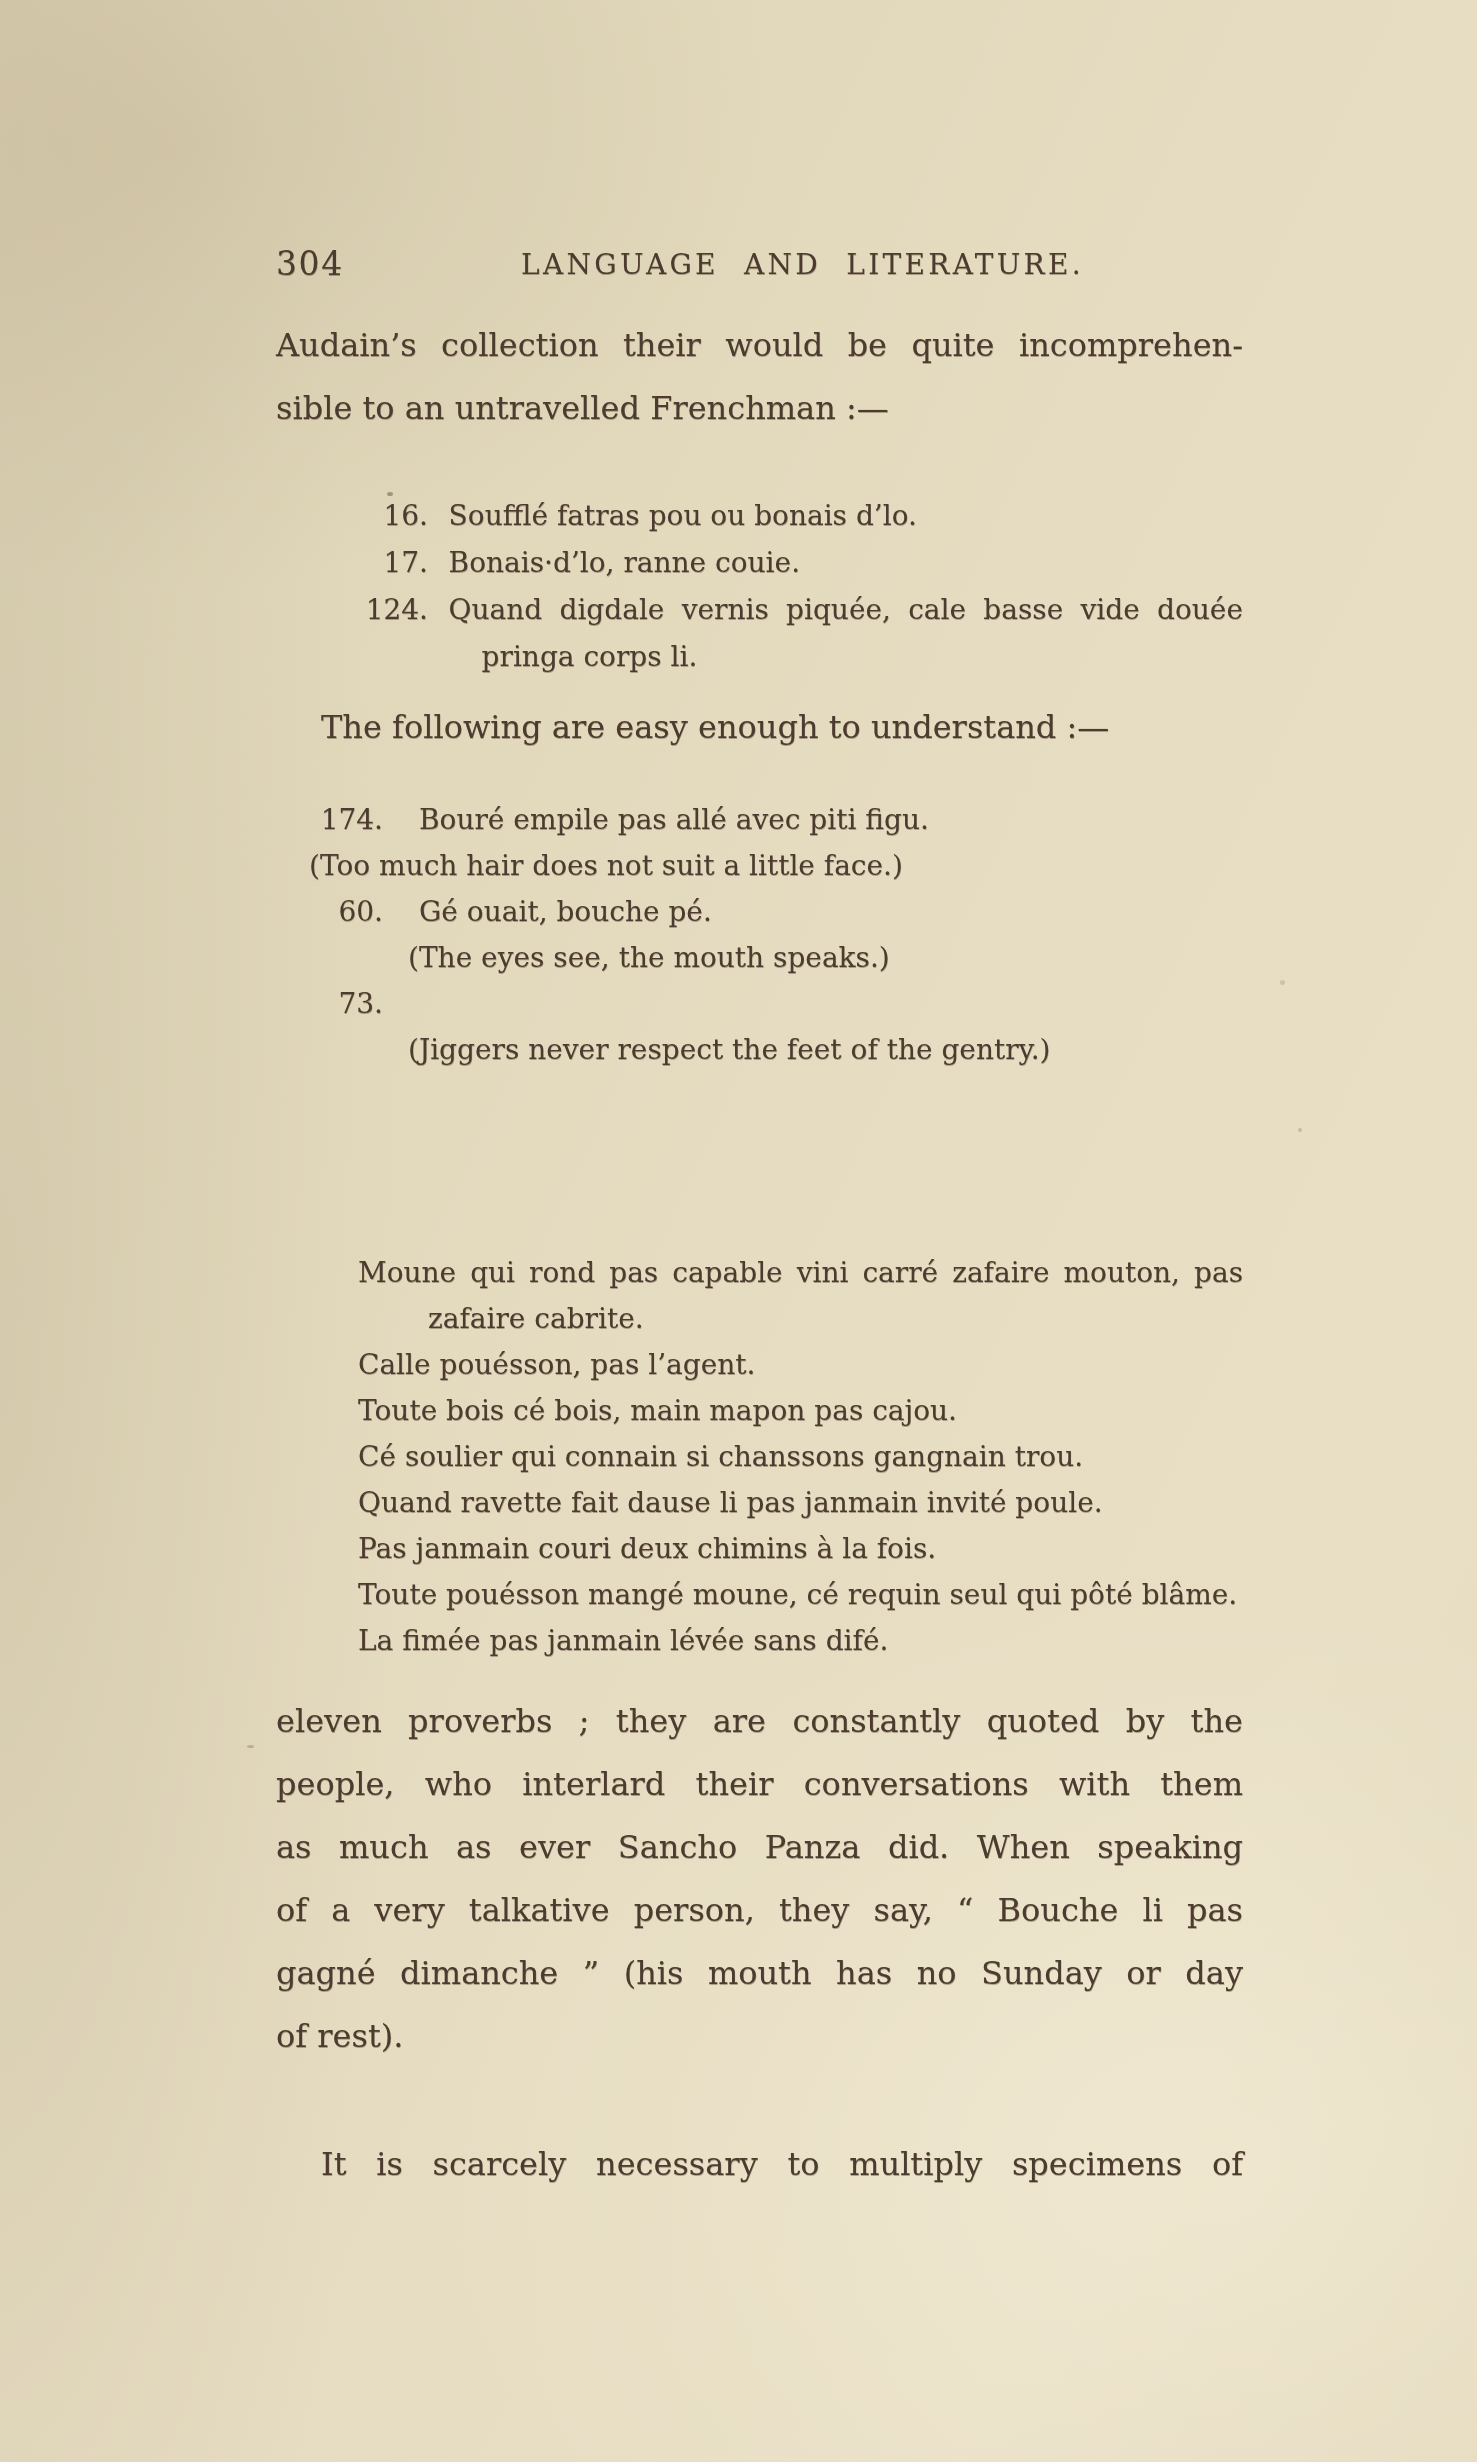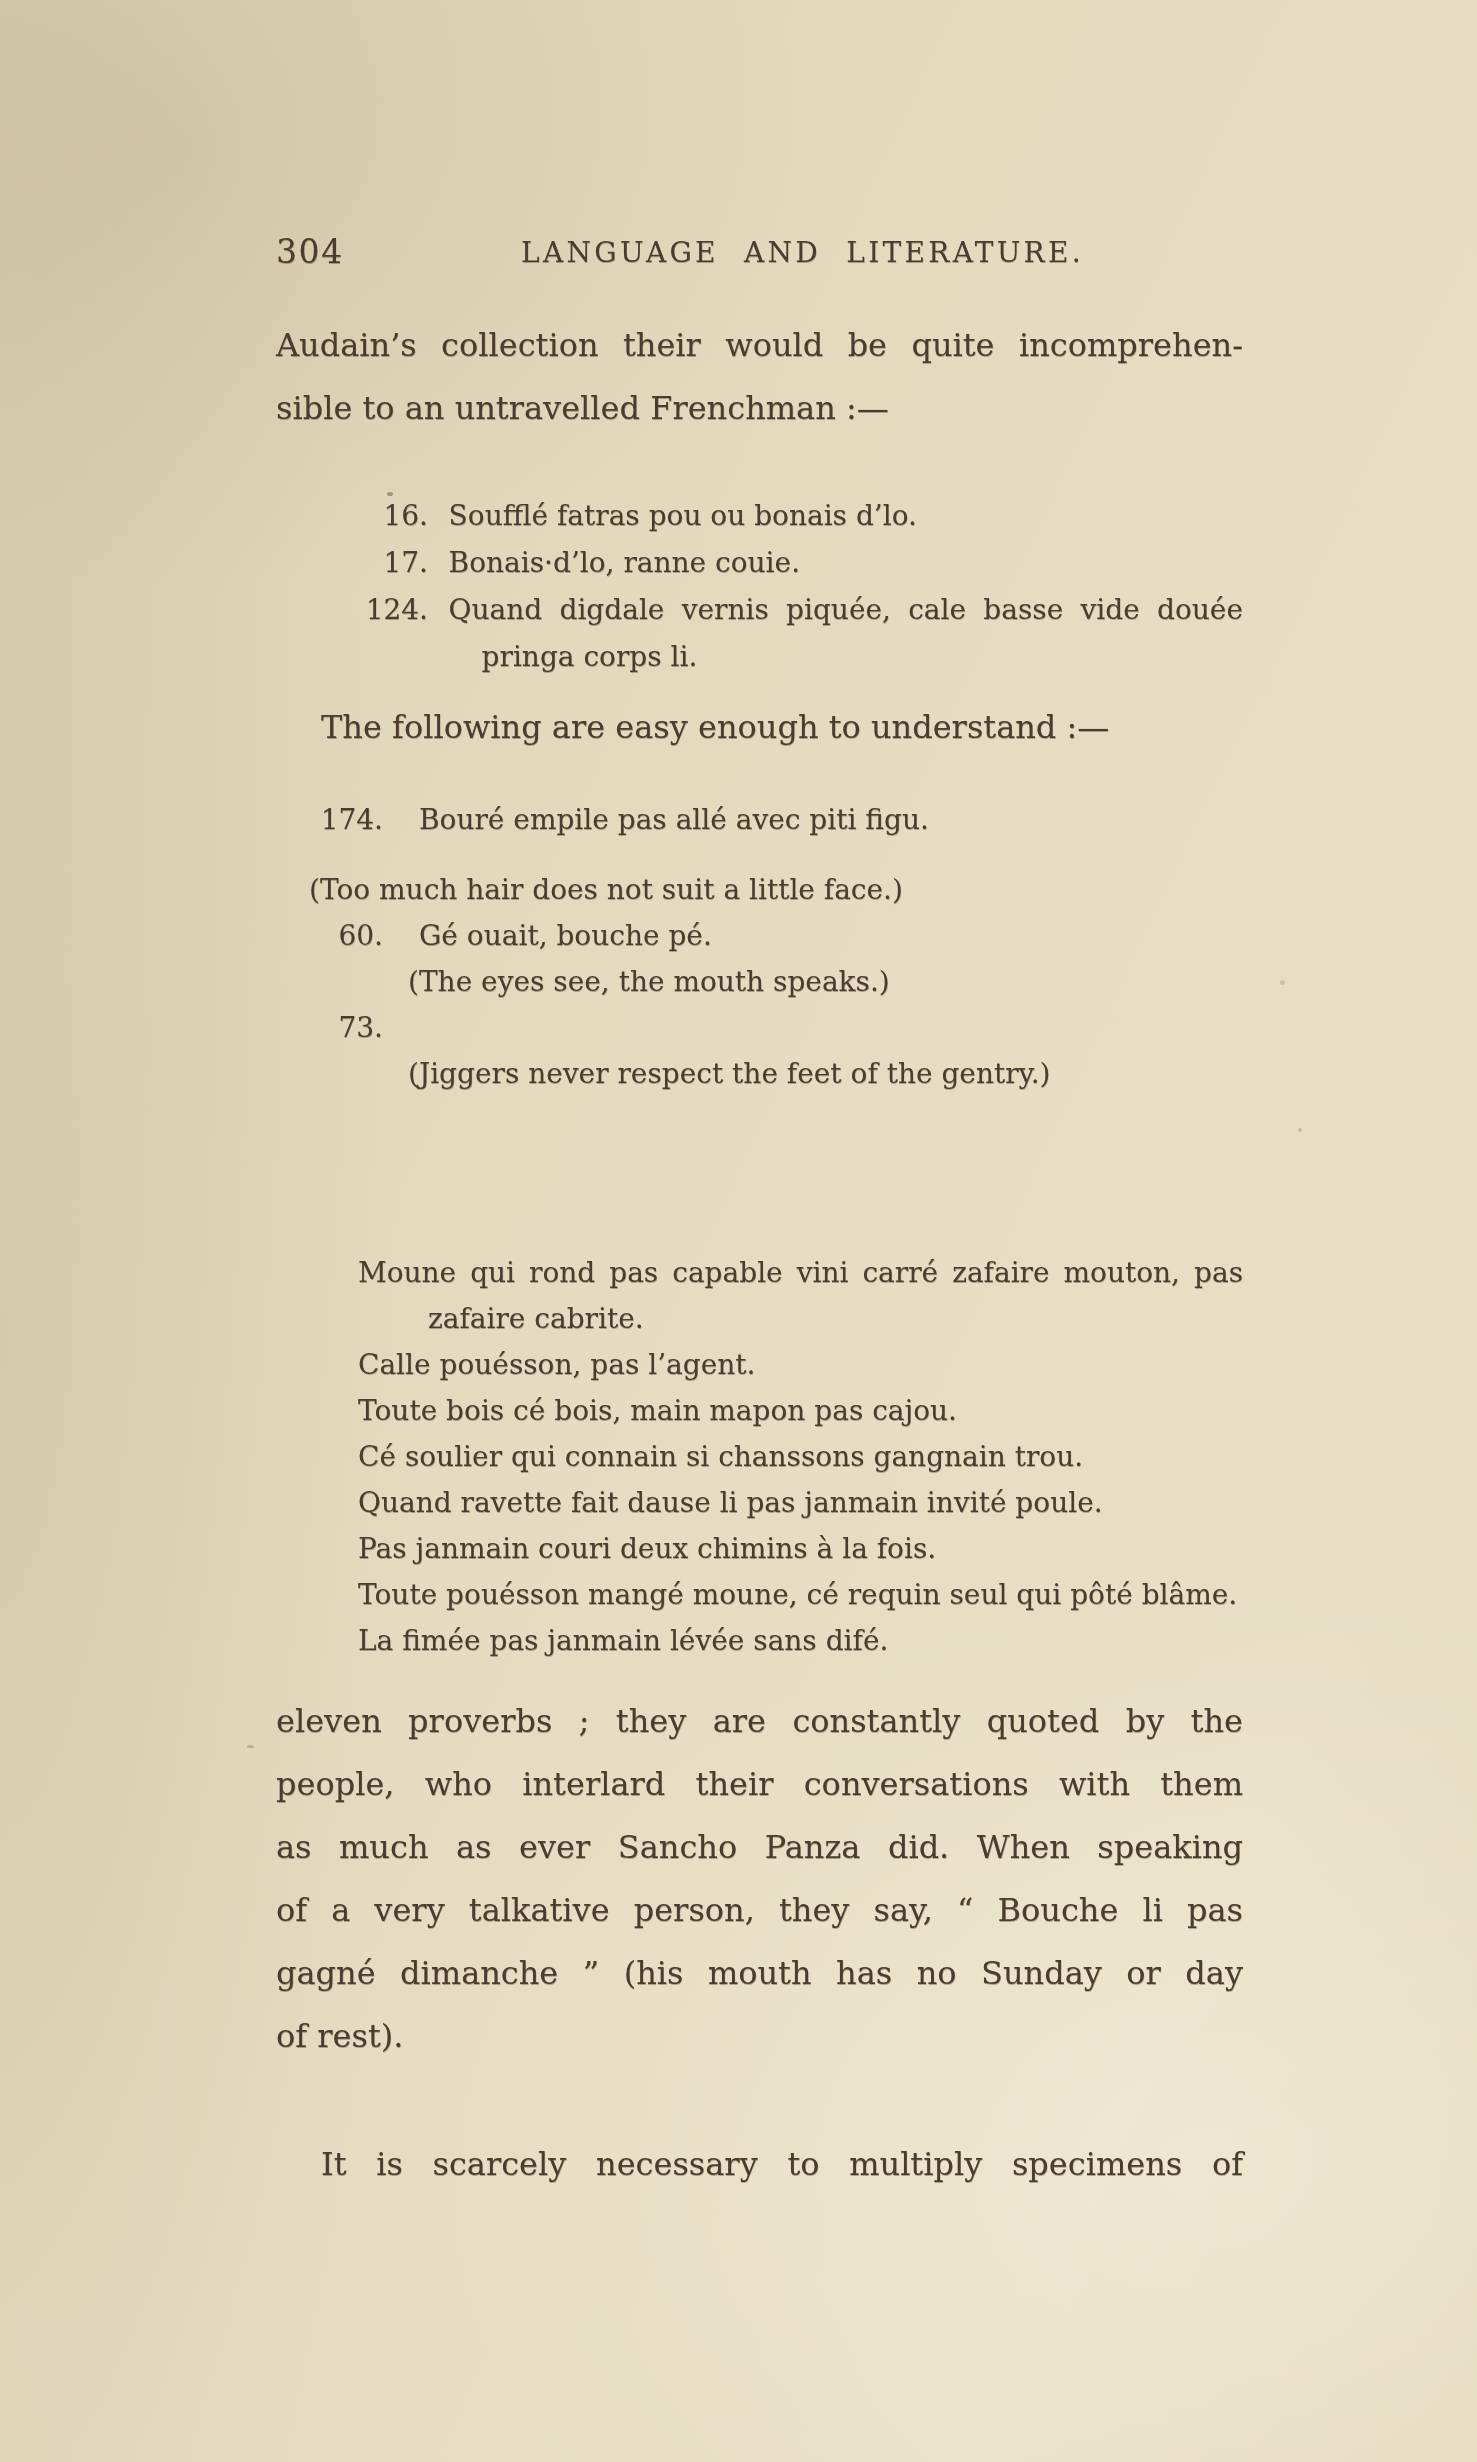--- a/index.html
+++ b/index.html
@@ -14,35 +14,35 @@
     font-family:"DejaVu Serif","Liberation Serif",serif;
     color:#4c3b2f;
   }
   .ink { text-shadow:0.4px 0.5px 0.6px rgba(62,42,26,0.35); }
   .abs { position:absolute; }
   .body-text { font-size:32px; line-height:63px; }
   .small-text { font-size:28px; }
   .jline { text-align:justify; text-align-last:justify; -moz-text-align-last:justify; }
   .indent { text-indent:45px; }
 
-  .header { top:232px; left:276px; width:967px; height:43px; font-size:33px; line-height:40px; }
+  .header { top:244px; left:276px; width:967px; height:43px; font-size:33px; line-height:40px; }
   .pagenum { position:absolute; left:0; top:0; letter-spacing:1.6px; }
   .htitle { position:absolute; left:245px; top:0.8px; font-size:28px; letter-spacing:3.3px; word-spacing:13px; }
 
   #para1 { top:314px; left:276px; width:967px; }
   #list1 { top:492px; left:276px; width:967px; line-height:47px; }
   #list2 { top:797px; left:276px; width:967px; line-height:46px; }
   .lrow { display:flex; }
   .l1num { display:inline-block; width:152px; text-align:right; flex:0 0 152px; }
   .l1txt { margin-left:20.6px; flex:1; }
   .cont-124 { padding-left:33px; }
   .l2num { display:inline-block; width:107px; text-align:right; flex:0 0 107px; }
   .l2txt { margin-left:36px; flex:1; }
   .trans { padding-left:132px; }
-  .trans-first { padding-left:33px;margin-top:24px; }
+  .trans-first { padding-left:33px; }
 
   #para2 { top:696px; left:276px; width:967px; }
   #para3 { top:1100px; left:276px; width:967px; }
   #proverbs { top:1250px; left:358px; width:885px; line-height:46px; }
   .pcont { padding-left:70px; }
   #para4 { top:1690px; left:276px; width:967px; }
   #para5 { top:2133px; left:276px; width:967px; }
 
   .speck { position:absolute; border-radius:50%; background:rgba(90,70,45,0.45); }
 </style>

